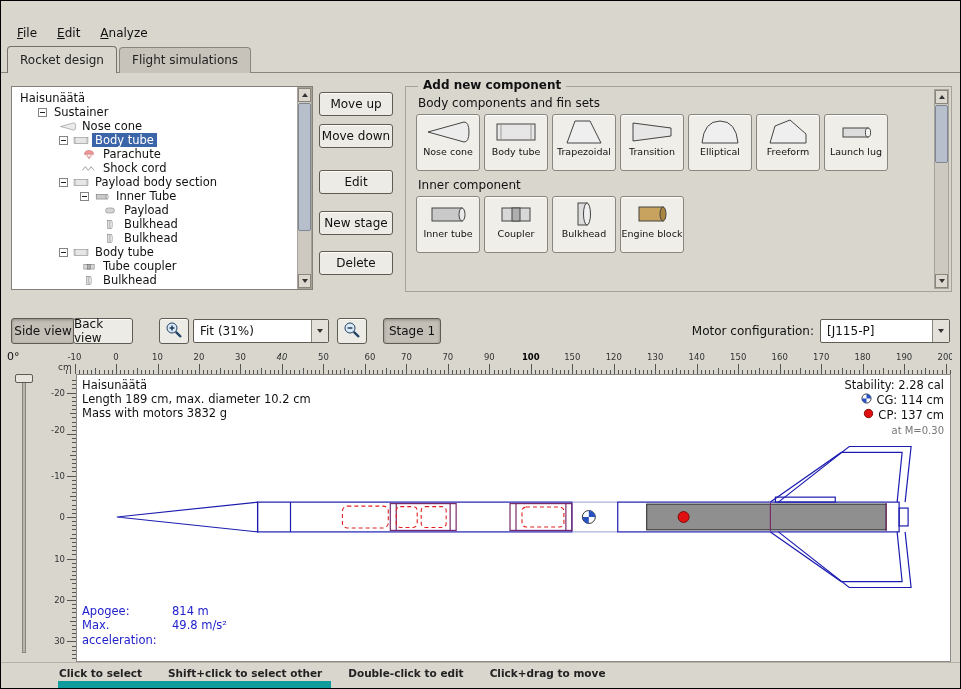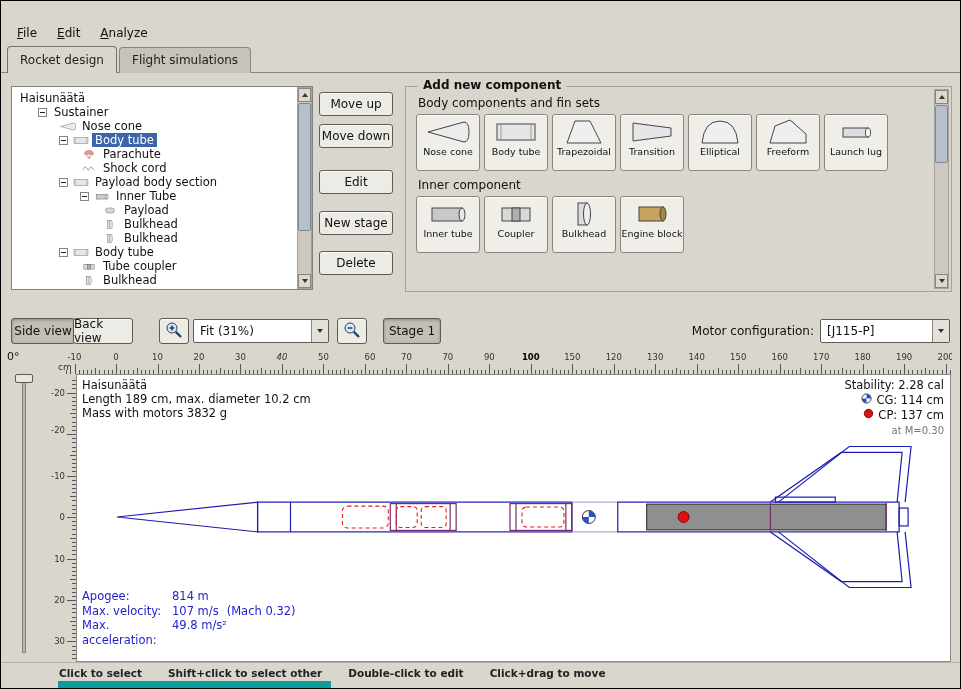--- a/index.html
+++ b/index.html
@@ -835,25 +835,20 @@
             <span class="mach-note" data-name="mach-note">at M=0.30</span>
           </div>
       </div>
 
       <div class="flight-block" data-name="flight-stats">
           <div class="flight-row" data-name="flight-stat-row">
             <span class="flight-label" data-name="flight-stat-label">Apogee:</span>
             <span data-name="flight-stat-value">814 m</span>
           </div>
           <div class="flight-row" data-name="flight-stat-row">
-            <span class="flight-label" data-name="flight-stat-label">Max. velocity:</span>
-            <span data-name="flight-stat-value">107 m/s</span>
-            <span class="flight-note" data-name="flight-stat-note">(Mach 0.32)</span>
-          </div>
-          <div class="flight-row" data-name="flight-stat-row">
             <span class="flight-label" data-name="flight-stat-label">Max. acceleration:</span>
             <span data-name="flight-stat-value">49.8 m/s²</span>
           </div>
         </div>
     </div>
   </div>
 
   <div class="statusbar" data-name="statusbar">
       <span data-name="status-hint">Click to select</span>
       <span data-name="status-hint">Shift+click to select other</span>

